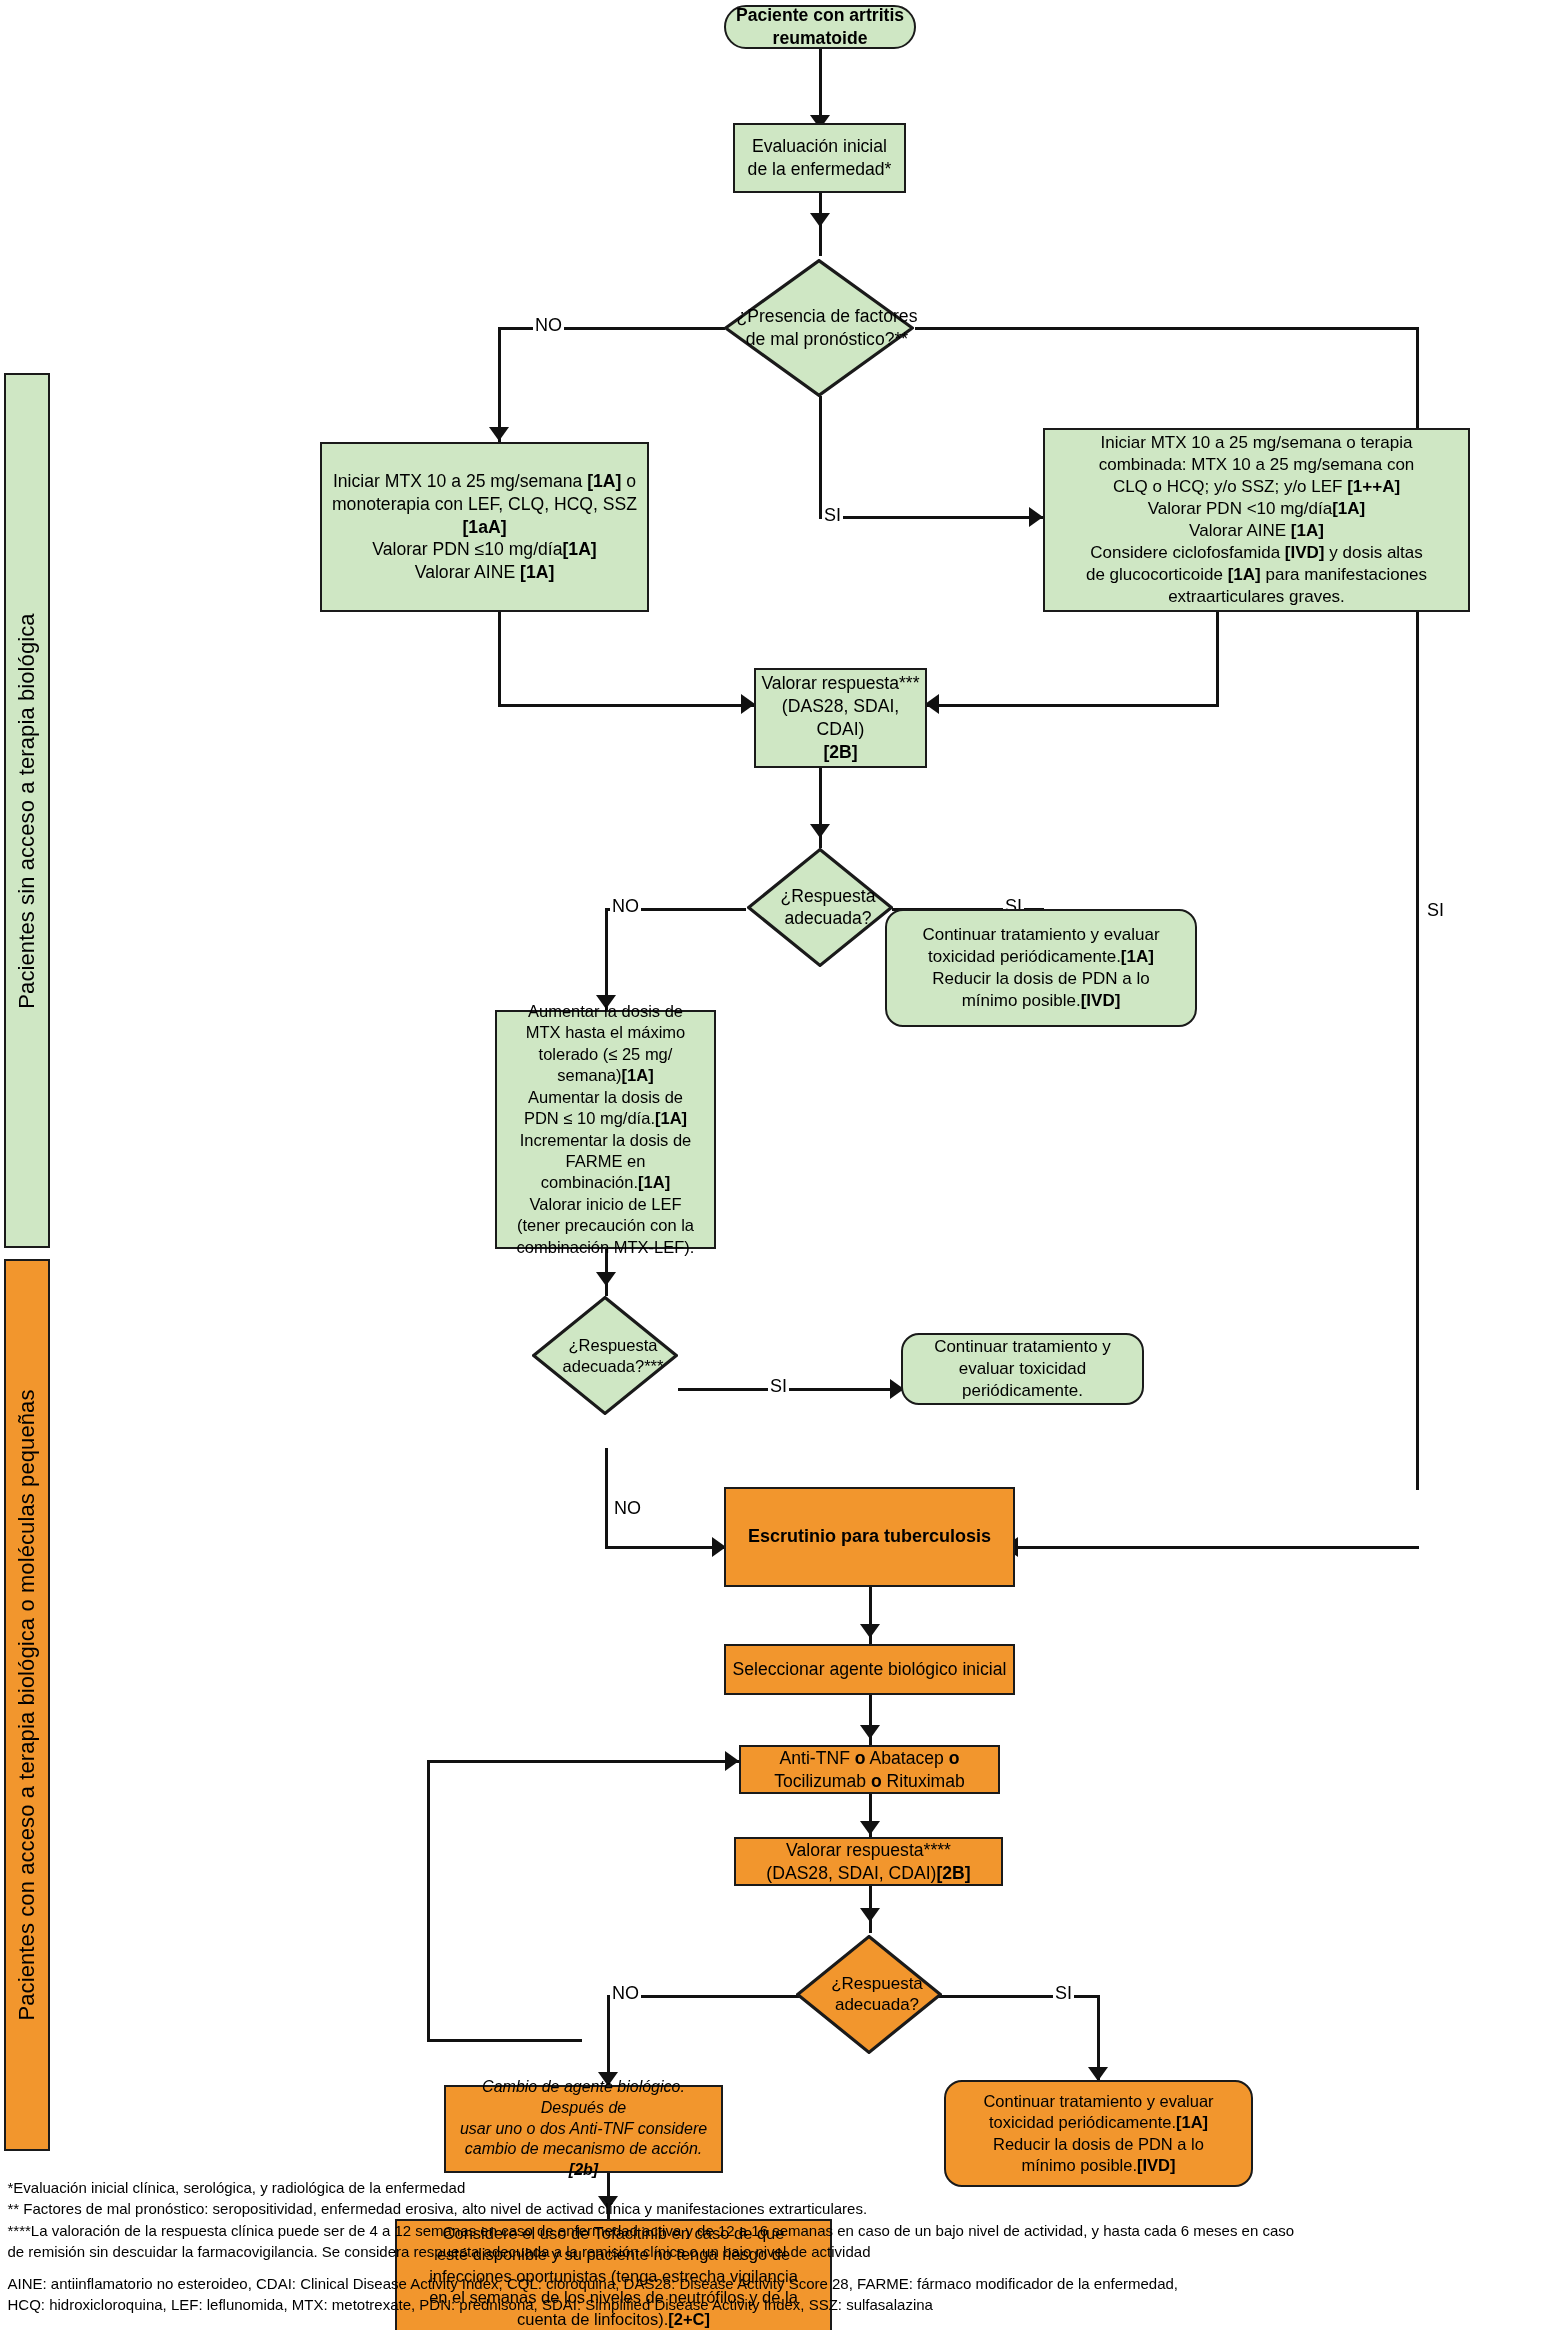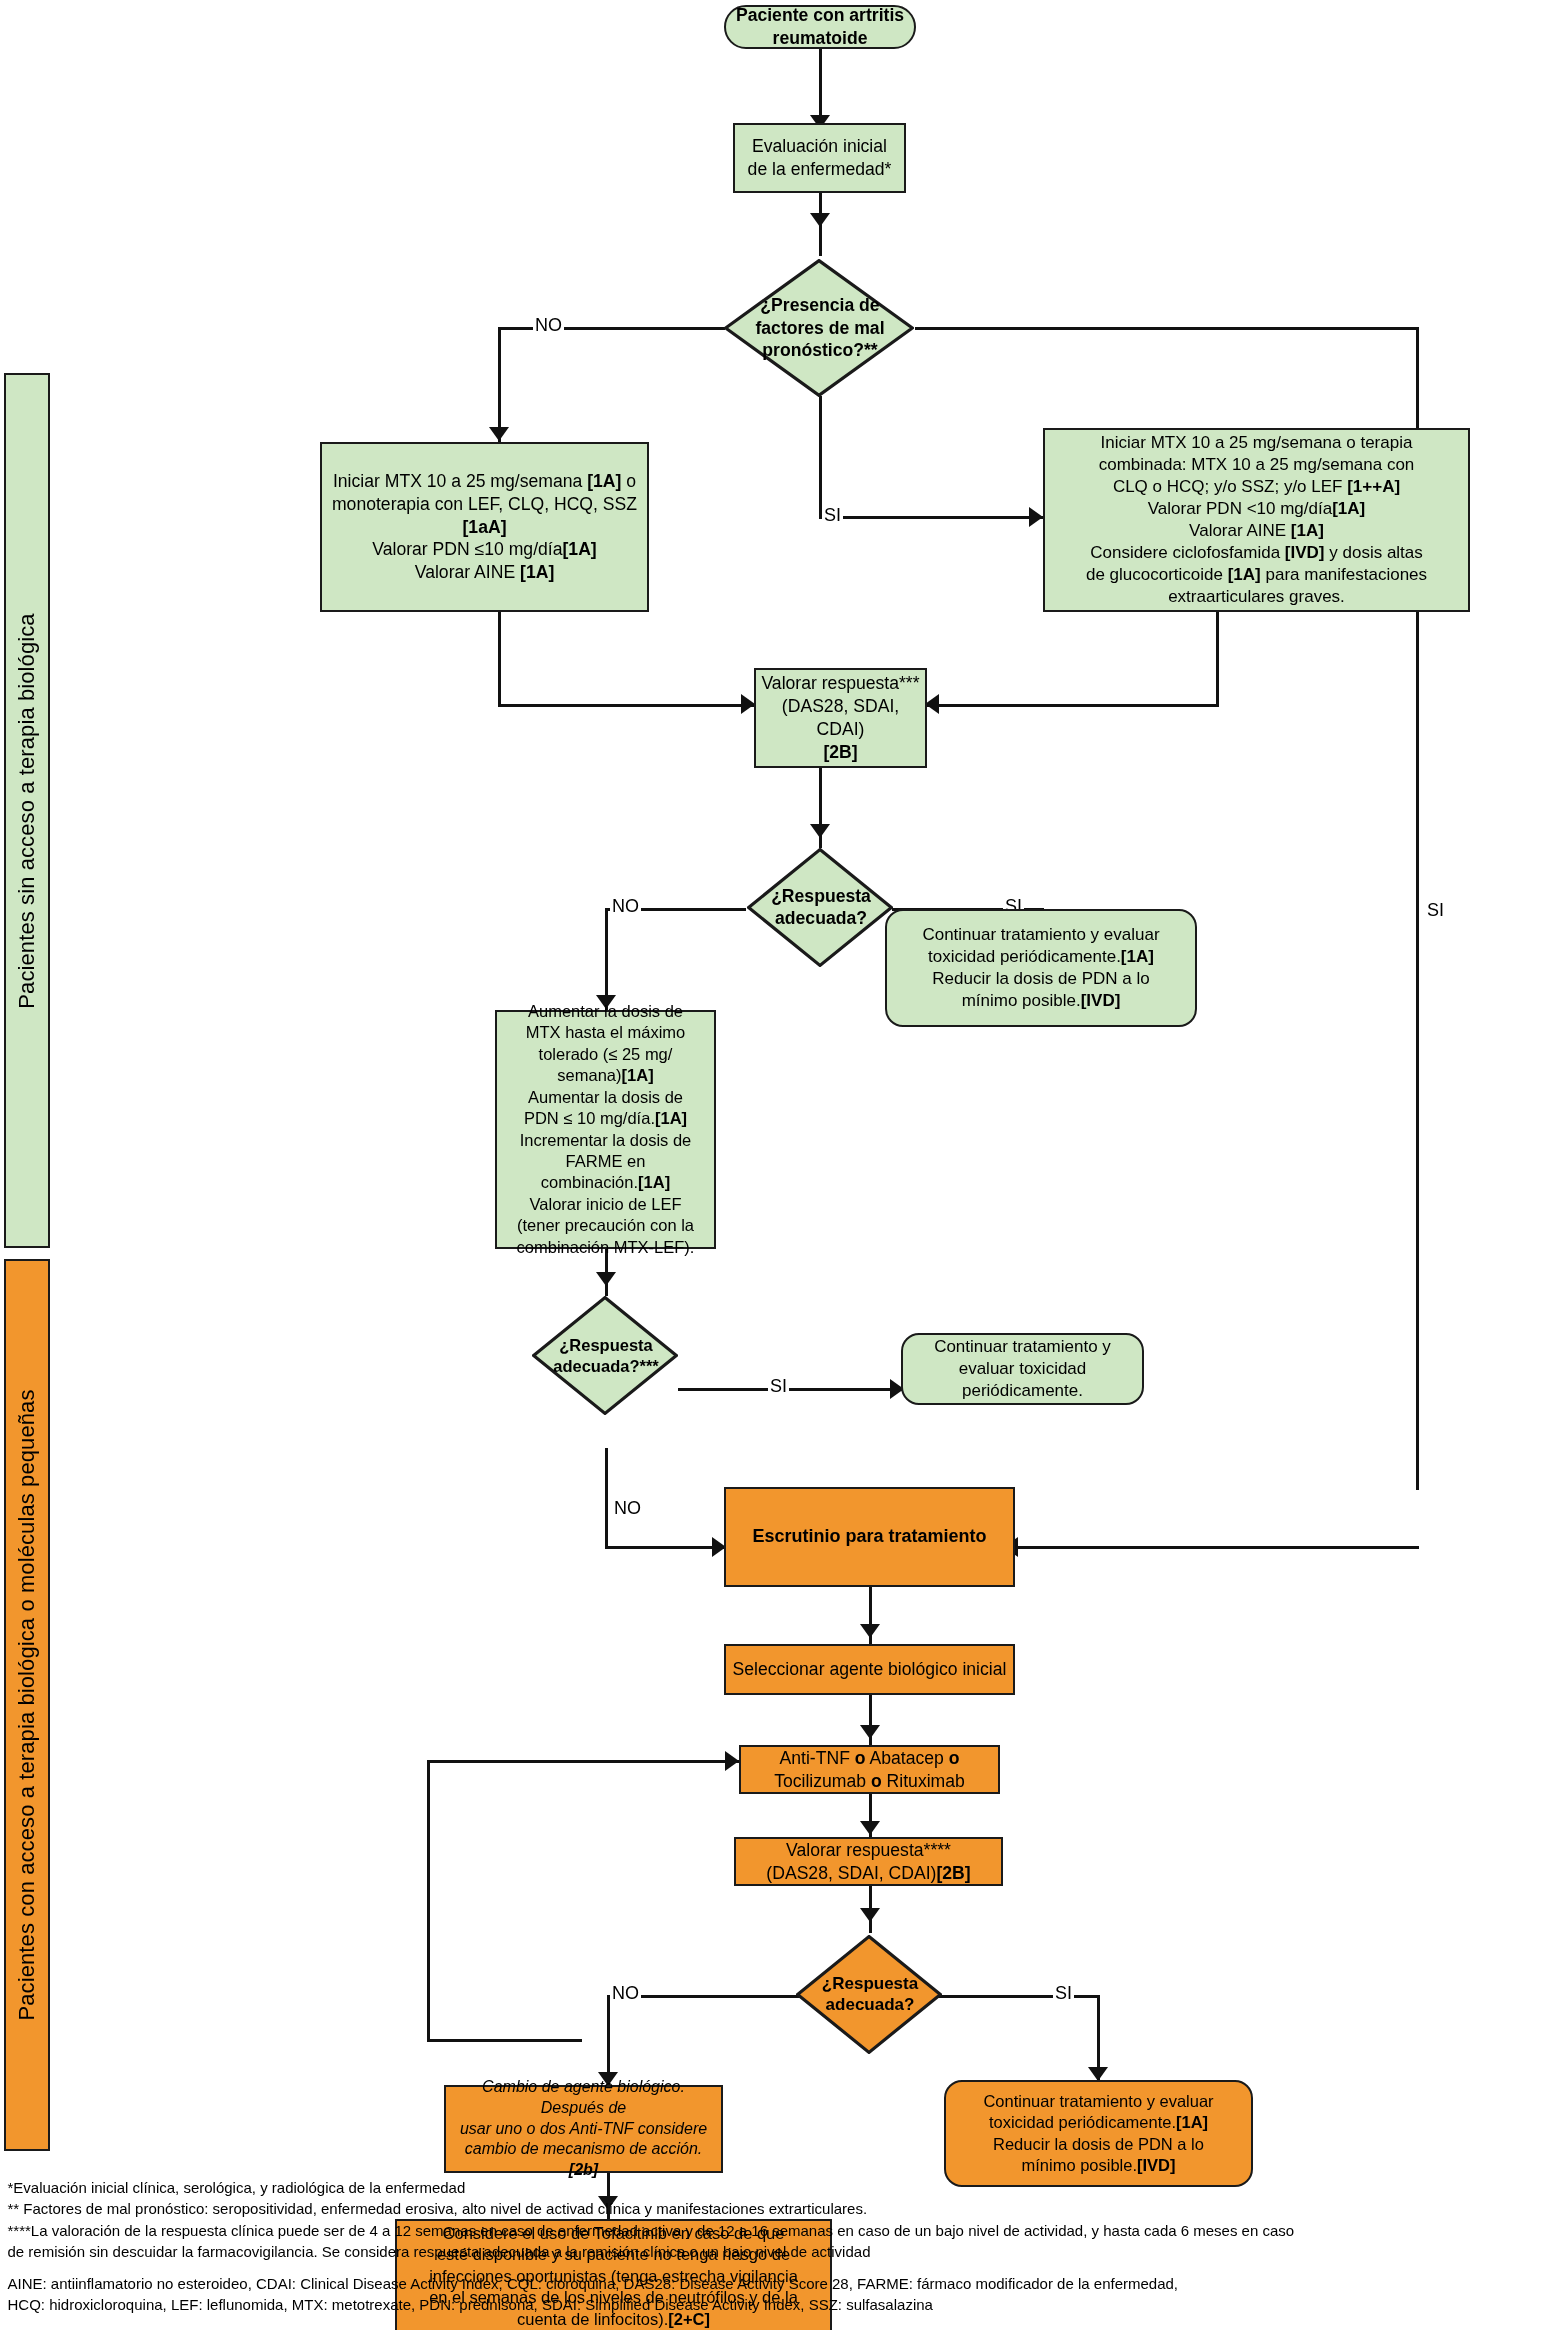--- a/index.html
+++ b/index.html
@@ -23,22 +23,22 @@
   .green{background:#cfe7c4;}
   .orange{background:#f2962d;}
   .pill{border-radius:533px;}
   .round{border-radius:18px;}
   .node .txt{padding:2.1px 5.3px;width:100%;}
   b{font-weight:bold;}
 
   
   .diamond{position:absolute;}
   .diamond .dshape{position:absolute;left:0;top:0;width:100%;height:100%;}
-  .diamond .dlabel{position:absolute;left:1px;top:50%;transform:translateY(-50%);
-      width:100%;text-align:center;line-height:1.28;font-weight:bold;}
+  .diamond .dlabel{position:absolute;left:8px;top:50%;transform:translateY(-50%);
+      width:100%;text-align:center;line-height:1.28;}
 
   
   .ln{position:absolute;background:#111;}
   .h{height:2.7px;}
   .v{width:2.7px;}
   .arrow{position:absolute;width:0;height:0;}
   .ar-down{border-left:10px solid transparent;border-right:10px solid transparent;border-top:14.4px solid #111;}
   .ar-right{border-top:10px solid transparent;border-bottom:10px solid transparent;border-left:14.4px solid #111;}
   .ar-left{border-top:10px solid transparent;border-bottom:10px solid transparent;border-right:14.4px solid #111;}
   .elab{position:absolute;font-size:18px;background:#fff;padding:0 2.1px;line-height:1;}
@@ -232,21 +232,21 @@
 
   <div class="node green round" style="left:901px;top:1333px;width:243px;height:72px;font-size:17px;">
     <div class="txt">
       <div>Continuar tratamiento y</div>
       <div>evaluar toxicidad</div>
       <div>periódicamente.</div>
     </div>
   </div>
 
   <div class="node orange" style="left:724px;top:1487px;width:291px;height:100px;font-size:18px;font-weight:bold;">
-    <div class="txt">Escrutinio para tratamiento</div>
+    <div class="txt">Escrutinio para tuberculosis</div>
   </div>
 
   <div class="node orange" style="left:724px;top:1644px;width:291px;height:51px;font-size:17.6px;">
     <div class="txt">Seleccionar agente biológico inicial</div>
   </div>
 
   <div class="node orange" style="left:739px;top:1745px;width:261px;height:49px;font-size:17.6px;">
     <div class="txt">
       <div><span>Anti-TNF </span><b>o</b><span> Abatacep </span><b>o</b></div>
       <div><span>Tocilizumab </span><b>o</b><span> Rituximab</span></div>

